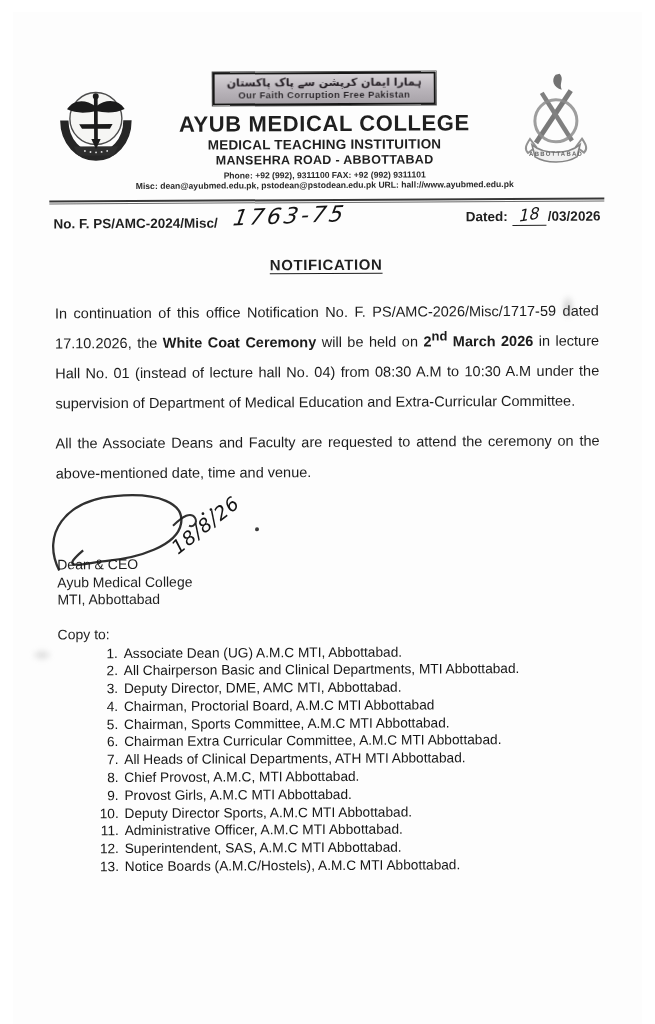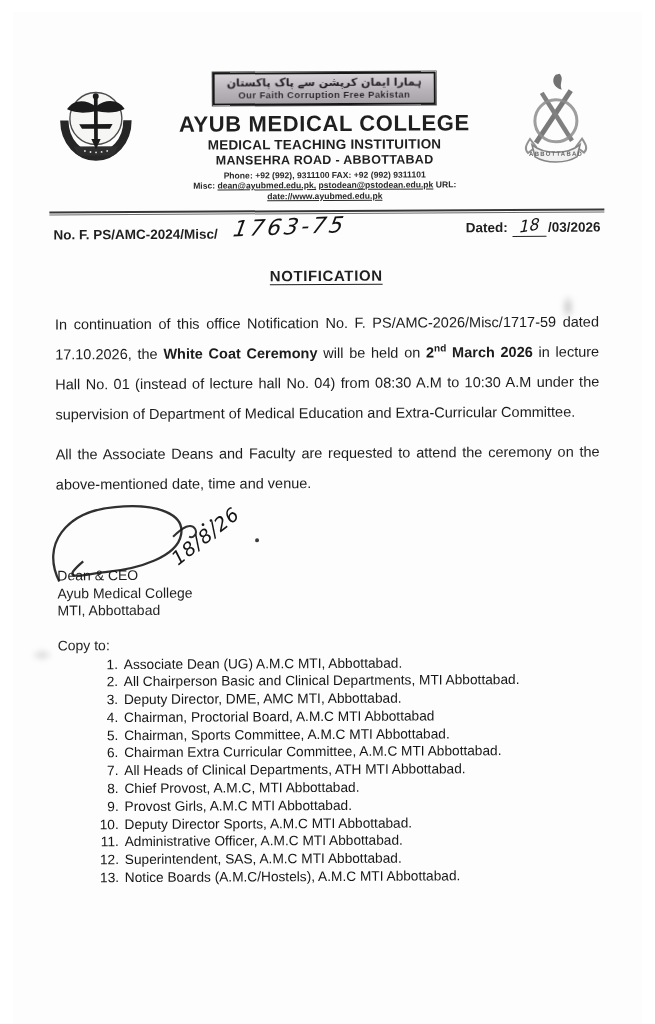--- a/index.html
+++ b/index.html
@@ -27,41 +27,41 @@
   }
   .banner-slogan {
     font-weight:700; font-size:9.5px; color:#1d181d; letter-spacing:.4px;
     filter:blur(.45px); line-height:11px; text-shadow:0 0 1px #eee;
   }
   .college-name { font-size:22px; font-weight:700; letter-spacing:.6px; margin-top:6px; line-height:26px; }
   .institution  { font-size:13.5px; font-weight:700; line-height:16px; letter-spacing:.2px; }
   .address      { font-size:12.5px; font-weight:700; line-height:15px; letter-spacing:.3px; }
   .phone-line   { font-size:8.6px; font-weight:700; line-height:10px; margin-top:2px; color:#2a2a2a; }
   .email-line   { font-size:8.6px; font-weight:700; line-height:11px; color:#2a2a2a; }
-  .u { text-decoration:underline; }
+  .u { }
 
   .separator { margin:8px 36px 0 38px; border-top:2px solid #383838; border-bottom:1px solid #6a6a6a; height:1px; }
 
   
   .ref-row { display:flex; justify-content:space-between; align-items:flex-start;
              margin:4px 40px 0 42px; font-size:13.5px; font-weight:700; }
   .hand { font-family:"DejaVu Sans", sans-serif; font-style:italic; font-weight:400; color:#141414; }
   .ref-number { display:inline-block; font-size:22px; letter-spacing:3px;
                 transform:rotate(-2deg) skewX(-12deg); margin-left:16px; position:relative; top:-4px; }
   .date-group { white-space:nowrap; }
   .date-day-wrap { display:inline-block; border-bottom:1.6px solid #222; padding:0 7px; margin:0 1px; }
   .date-day { display:inline-block; font-size:16px; transform:rotate(-8deg) skewX(-10deg); position:relative; top:-1px; }
 
   
   .doc-title { text-align:center; margin-top:24px; font-size:15px; font-weight:700;
                letter-spacing:.6px; text-decoration:underline; text-underline-offset:3px; }
   .para { margin:24px 42px 0 43px; font-size:14.5px; line-height:30px; text-align:justify;
           color:#1c1c1c; }
   .para-2 { margin-top:10px; }
-  sup { font-size:10px; line-height:0; vertical-align:super; }
+  sup { font-size:13px; line-height:0; vertical-align:super; }
 
   
   .sig-block { position:relative; margin:10px 0 0 44px; padding-top:58px; width:300px; }
   .sig-svg { position:absolute; left:-14px; top:-12px; pointer-events:none; }
   .sig-date { position:absolute; left:108px; top:16px; font-size:19px; letter-spacing:1px;
               transform:rotate(-38deg); }
   .sig-line { font-size:14px; line-height:17.5px; }
 
   
   .copy-block { margin:16px 42px 0 44px; }
@@ -118,21 +118,21 @@
         </div>
         <div class="college-name">AYUB MEDICAL COLLEGE</div>
         <div class="institution">MEDICAL TEACHING INSTITUITION</div>
         <div class="address">MANSEHRA ROAD - ABBOTTABAD</div>
         <div class="phone-line">Phone: +92 (992), 9311100 FAX: +92 (992) 9311101</div>
         <div class="email-line">
           <span>Misc:</span>
           <span class="u">dean@ayubmed.edu.pk,</span>
           <span class="u">pstodean@pstodean.edu.pk</span>
           <span>URL:</span>
-          <span class="u">date://www.ayubmed.edu.pk</span>
+          <span class="u">hall://www.ayubmed.edu.pk</span>
         </div>
       </div>
 
       <svg class="logo-right" viewBox="0 0 84 100" width="84" height="100">
         <path d="M46 3 C51 9, 45 12, 48 19 C40 17, 37 9, 42 4 Z" fill="#5a5a5a"></path>
         <line x1="22" y1="72" x2="57" y2="20" stroke="#636363" stroke-width="5"></line>
         <line x1="28" y1="22" x2="58" y2="70" stroke="#6b6b6b" stroke-width="4.5"></line>
         <circle cx="42" cy="50" r="21" fill="none" stroke="#7a7a7a" stroke-width="3" opacity=".85"></circle>
         <path d="M16 68 C12 74, 10 78, 14 82 L22 76 Z" fill="none" stroke="#808080" stroke-width="2"></path>
         <path d="M68 68 C72 74, 74 78, 70 82 L62 76 Z" fill="none" stroke="#808080" stroke-width="2"></path>

